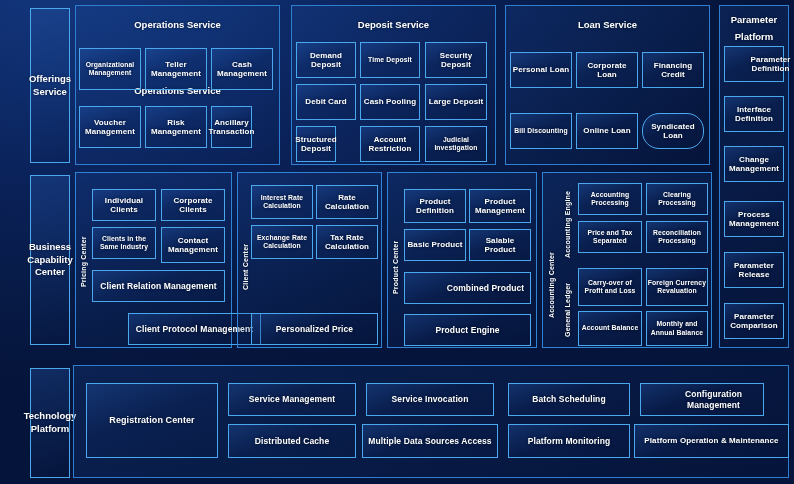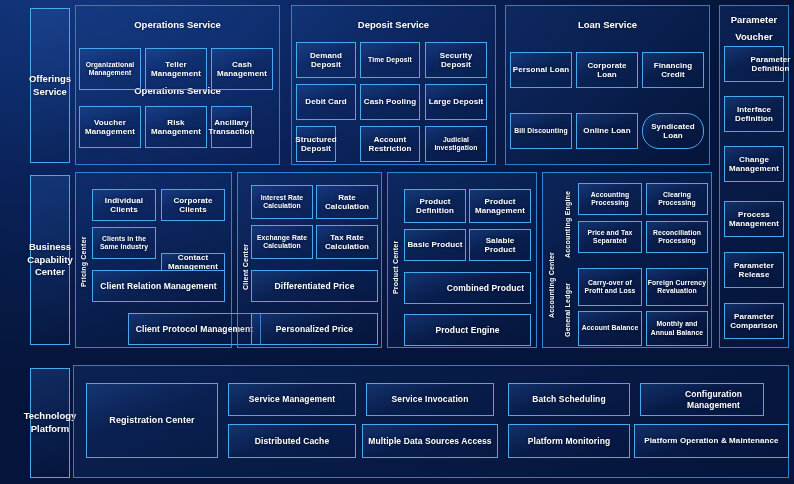--- a/index.html
+++ b/index.html
@@ -100,51 +100,50 @@
 
   <div class="bx f8" style="left:510px;top:52px;width:62px;height:36px;">Personal Loan</div>
   <div class="bx f8" style="left:576px;top:52px;width:62px;height:36px;">Corporate Loan</div>
   <div class="bx f8" style="left:642px;top:52px;width:62px;height:36px;">Financing Credit</div>
   <div class="bx f7" style="left:510px;top:113px;width:62px;height:36px;">Bill Discounting</div>
   <div class="bx f8" style="left:576px;top:113px;width:62px;height:36px;">Online Loan</div>
   <div class="bx f8" style="left:642px;top:113px;width:62px;height:36px;border-radius:17px;">Syndicated Loan</div>
 
   <div class="rowbox" style="left:719px;top:5px;width:70px;height:343px;"></div>
   <div class="grouptitle" style="left:719px;top:14px;width:70px;">Parameter</div>
-  <div class="grouptitle" style="left:719px;top:31px;width:70px;">Voucher</div>
+  <div class="grouptitle" style="left:719px;top:31px;width:70px;">Platform</div>
 
   <div class="bx f8" style="left:724px;top:46px;width:60px;height:36px;padding-left:33px;">Parameter Definition</div>
   <div class="bx f8" style="left:724px;top:96px;width:60px;height:36px;">Interface Definition</div>
   <div class="bx f8" style="left:724px;top:146px;width:60px;height:36px;">Change Management</div>
   <div class="bx f8" style="left:724px;top:201px;width:60px;height:36px;">Process Management</div>
   <div class="bx f8" style="left:724px;top:252px;width:60px;height:36px;">Parameter Release</div>
   <div class="bx f8" style="left:724px;top:303px;width:60px;height:36px;">Parameter Comparison</div>
 
   <div class="sidelabel" style="left:30px;top:175px;width:40px;height:170px;">
     <span>Business Capability Center</span>
   </div>
 
   <div class="panel" style="left:75px;top:172px;width:157px;height:176px;"></div>
   <div class="vlabel" style="left:77px;top:192px;height:140px;width:12px;">Pricing Center</div>
 
   <div class="bx f8" style="left:92px;top:189px;width:64px;height:32px;">Individual Clients</div>
   <div class="bx f8" style="left:161px;top:189px;width:64px;height:32px;">Corporate Clients</div>
   <div class="bx f7" style="left:92px;top:227px;width:64px;height:32px;">Clients in the Same Industry</div>
-  <div class="bx f8" style="left:161px;top:227px;width:64px;height:18px;margin-top:26px;">Contact Management</div>
+  <div class="bx f8" style="left:161px;top:227px;width:64px;height:36px;">Contact Management</div>
   <div class="bx f85" style="left:92px;top:270px;width:133px;height:32px;">Client Relation Management</div>
   <div class="bx f85" style="left:92px;top:313px;width:133px;height:32px;margin-left:36px;">Client Protocol Management</div>
 
   <div class="panel" style="left:237px;top:172px;width:145px;height:176px;"></div>
   <div class="vlabel" style="left:239px;top:222px;height:90px;width:12px;">Client Center</div>
 
   <div class="bx f7" style="left:251px;top:185px;width:62px;height:34px;">Interest Rate Calculation</div>
   <div class="bx f8" style="left:316px;top:185px;width:62px;height:34px;">Rate Calculation</div>
   <div class="bx f7" style="left:251px;top:225px;width:62px;height:34px;">Exchange Rate Calculation</div>
   <div class="bx f8" style="left:316px;top:225px;width:62px;height:34px;">Tax Rate Calculation</div>
-  <div class="bx f85" style="left:251px;top:270px;width:127px;height:32px;">Differentiated Price</div>
   <div class="bx f85" style="left:251px;top:313px;width:127px;height:32px;">Personalized Price</div>
 
   <div class="panel" style="left:387px;top:172px;width:150px;height:176px;"></div>
   <div class="vlabel" style="left:389px;top:222px;height:90px;width:12px;">Product Center</div>
 
   <div class="bx f8" style="left:404px;top:189px;width:62px;height:34px;">Product Definition</div>
   <div class="bx f8" style="left:469px;top:189px;width:62px;height:34px;">Product Management</div>
   <div class="bx f8" style="left:404px;top:229px;width:62px;height:32px;">Basic Product</div>
   <div class="bx f8" style="left:469px;top:229px;width:62px;height:32px;">Salable Product</div>
   <div class="bx f85" style="left:404px;top:272px;width:127px;height:32px;padding-left:36px;">Combined Product</div>

